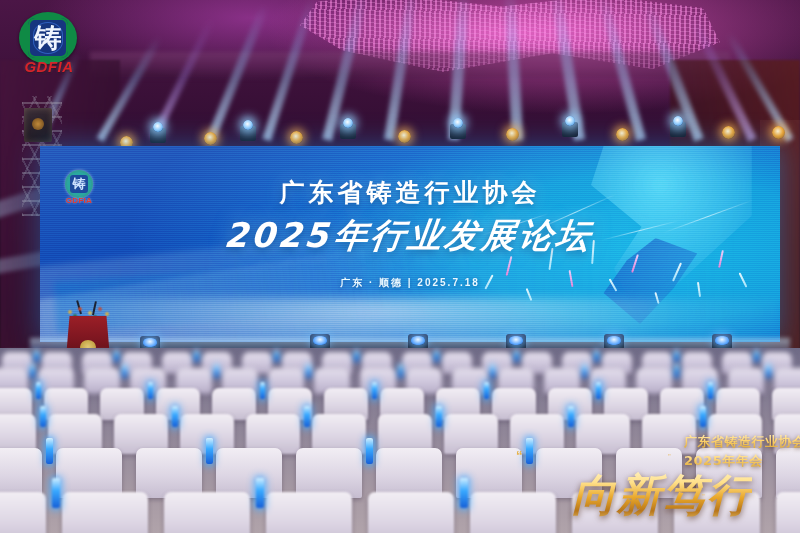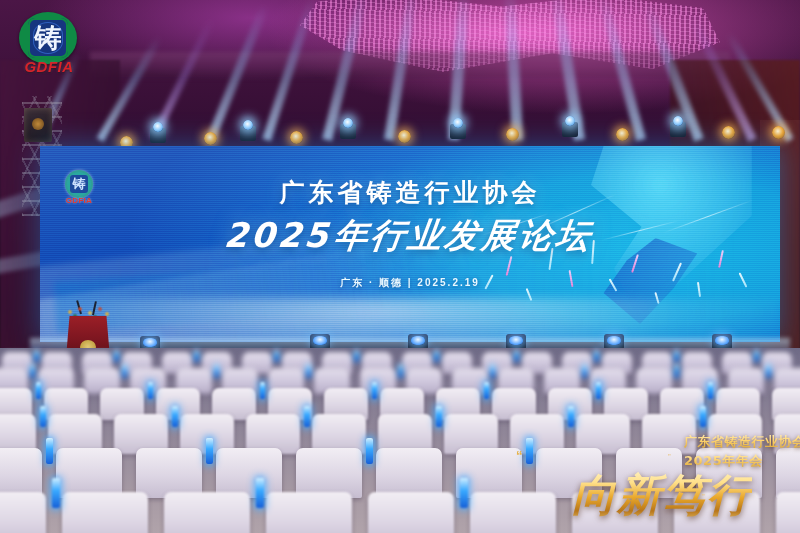--- a/index.html
+++ b/index.html
@@ -366,21 +366,21 @@
       <div class="slogo-ring"></div>
       <div class="slogo-inner"></div>
       <div class="slogo-char">铸</div>
       <div class="slogo-text">GDFIA</div>
     </div>
 
     <div class="screen-title">
       <div class="st-l1">广东省铸造行业协会</div>
       <div class="st-l2">2025年行业发展论坛</div>
     </div>
-    <div class="st-sub">广东 · 顺德 | 2025.2.19</div>
+    <div class="st-sub">广东 · 顺德 | 2025.7.18</div>
   </div>
 
   <div class="stage-lip"></div>
 
   <div class="podium">
     <div class="podium-mic" style="left:18px;top:0px;transform:rotate(-16deg)"></div>
     <div class="podium-mic" style="left:30px;top:1px;transform:rotate(12deg)"></div>
     <div class="podium-flowers"></div>
     <div class="podium-body"></div>
     <div class="podium-emblem"></div>

